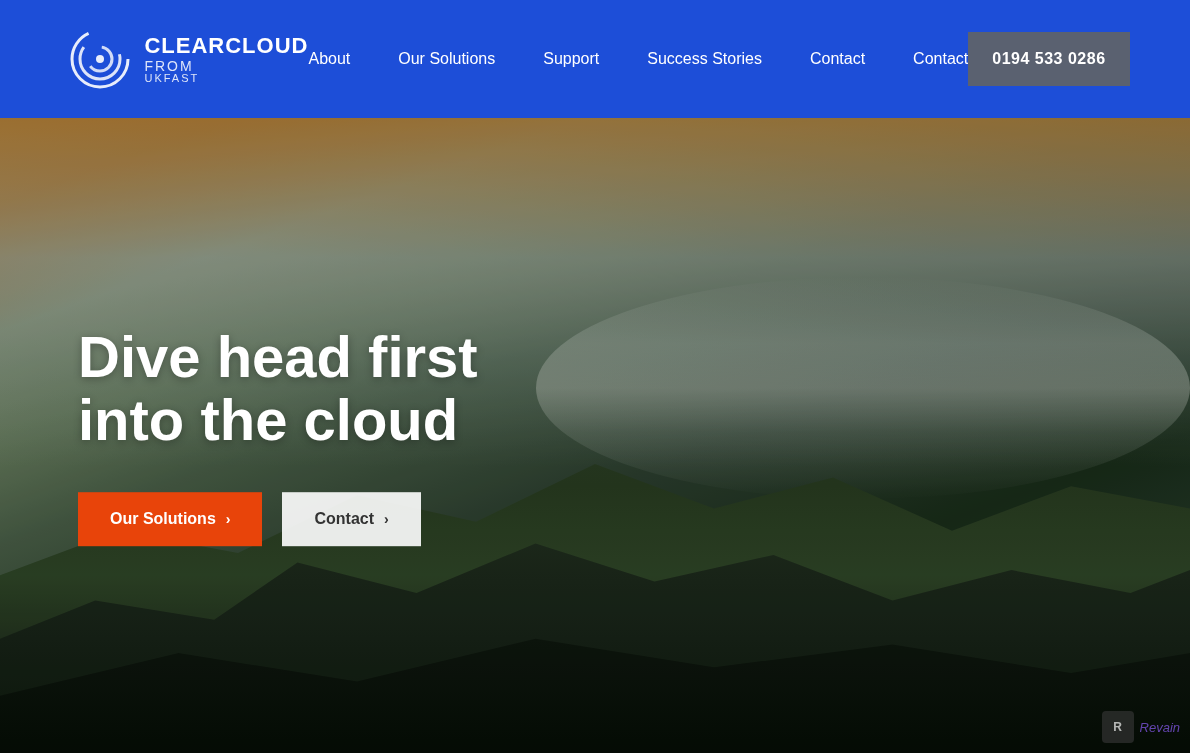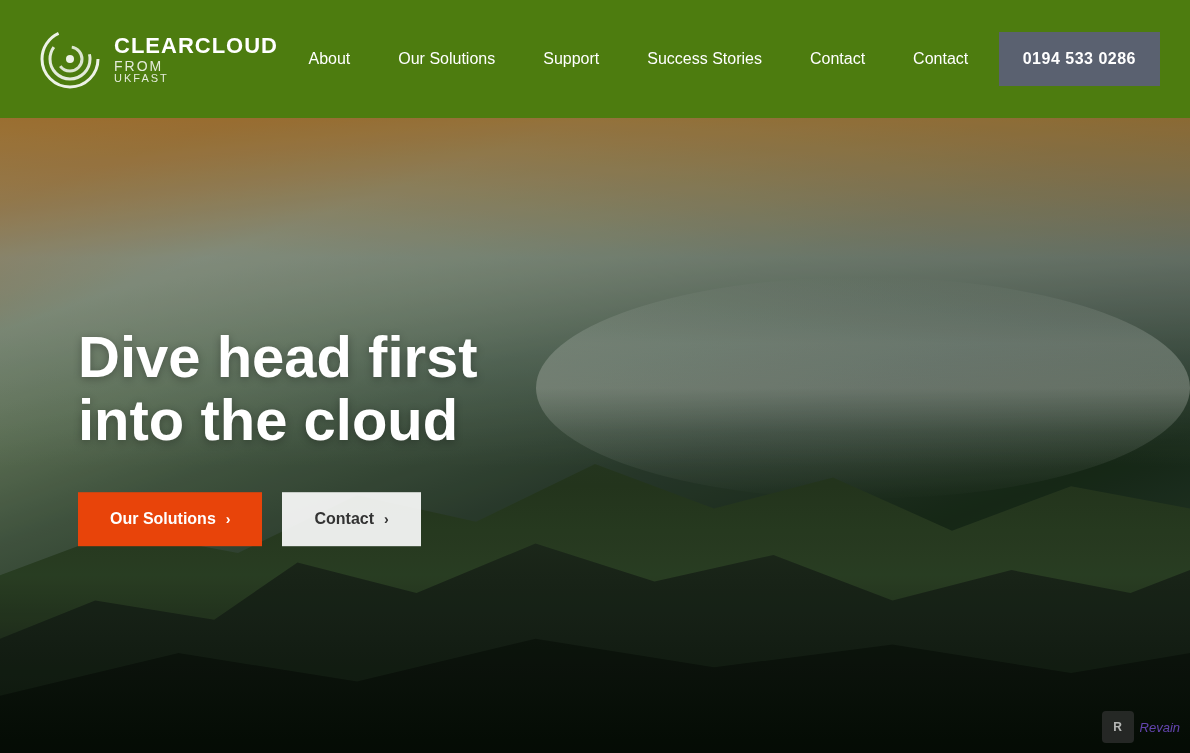--- a/index.html
+++ b/index.html
@@ -1,24 +1,24 @@
 <!DOCTYPE html>
 <html><head>
   <meta charset="utf-8">
   <style>
     * { margin: 0; padding: 0; box-sizing: border-box; }
     body { font-family: 'Arial', sans-serif; width: 1190px; height: 753px; overflow: hidden; }
 
     
     .header {
-      background-color: #4d7c0f;
+      background-color: #1d4ed8;
       height: 118px;
       display: flex;
       align-items: center;
-      justify-content: space-between;
+      justify-content: center;
       padding: 0 30px;
       position: relative;
       z-index: 10;
     }
 
     .logo-area {
       display: flex;
       align-items: center;
       gap: 0;
     }

